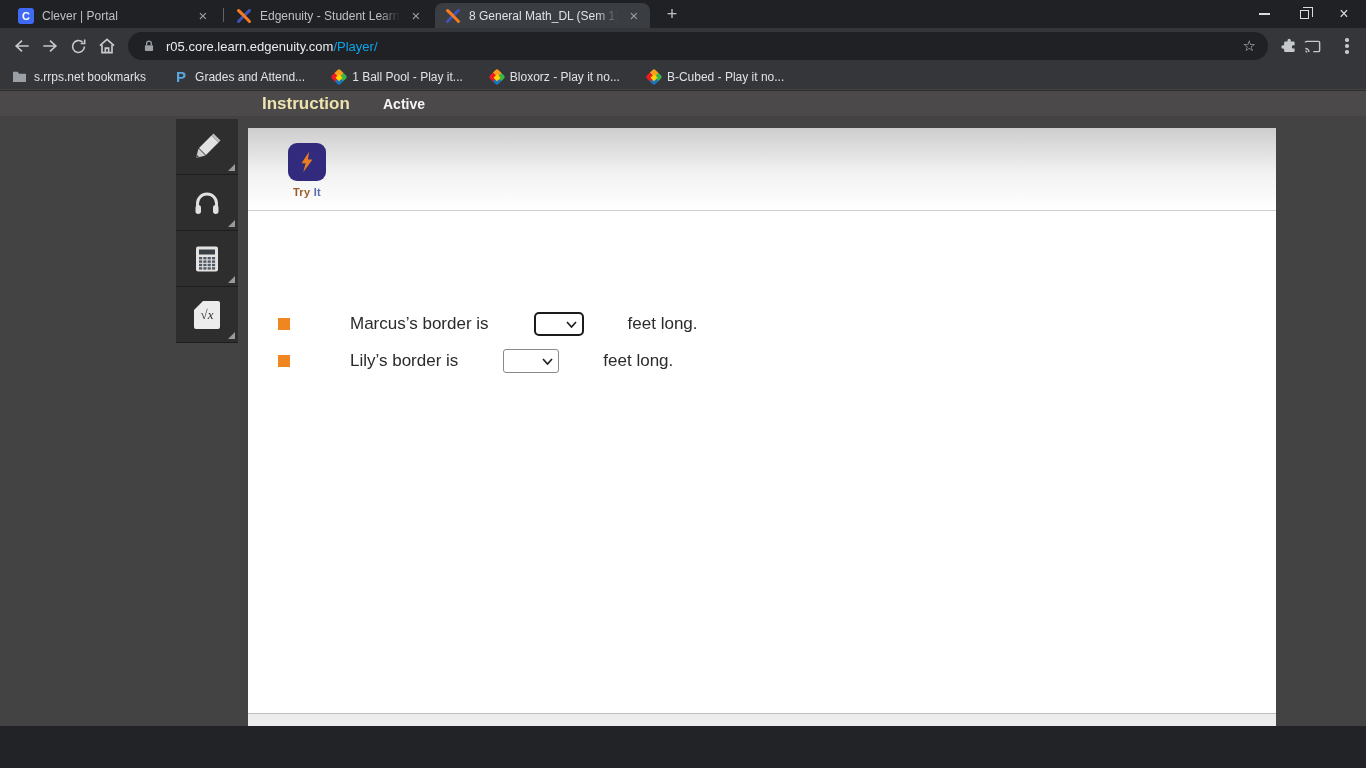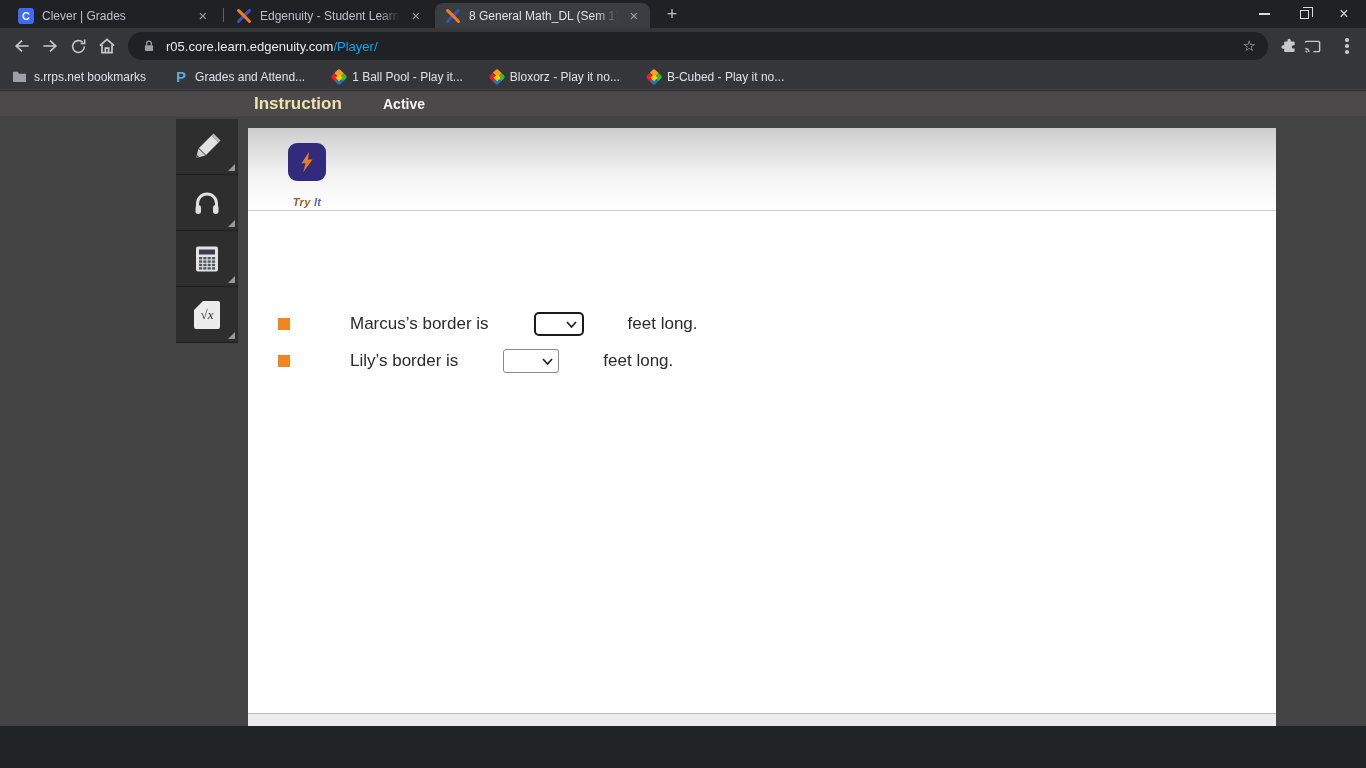--- a/index.html
+++ b/index.html
@@ -50,21 +50,21 @@
   .bm { display:flex; align-items:center; gap:7px; font-size:12px; color:#dfe1e5; white-space:nowrap; }
   .cm-diamond { width:12px; height:12px; transform:rotate(45deg); border-radius:2px;
       background:conic-gradient(#3db54a 0 25%, #1c75bc 25% 50%, #ed1c24 50% 75%, #f8a01c 75%); position:relative; }
   .cm-diamond::after { content:""; position:absolute; left:3.5px; top:3.5px; width:5px; height:5px; background:#ffd400; }
   .ps-p { width:14px; height:16px; color:#5aa7e0; font-size:15px; font-weight:bold; line-height:16px; text-align:center; }
 
   
   .page { position:absolute; top:89px; left:0; width:1366px; height:637px; background:#434343; }
   .page-topbar { position:absolute; top:1px; left:0; width:1366px; height:26px; background:#4b4949;
                  border-top:1px solid #2d2b2b; }
-  .nav-title { position:absolute; left:254px; top:3px; font-size:17px; font-weight:bold; color:#eee2ae; }
+  .nav-title { position:absolute; left:262px; top:3px; font-size:17px; font-weight:bold; color:#eee2ae; }
   .nav-status { position:absolute; left:383px; top:5px; font-size:14px; font-weight:bold; color:#f5f5f5; }
 
   
   .palette { position:absolute; left:176px; top:30px; width:62px; }
   .tool { position:relative; width:62px; height:56px; background:#2e2e2e; border-bottom:1px solid #1d1d1d;
           display:flex; align-items:center; justify-content:center; }
   .corner { position:absolute; right:3px; bottom:3px; width:0; height:0;
             border-left:7px solid transparent; border-bottom:7px solid #9a9a9a; }
   .doc { width:26px; height:28px; background:#ececec; border-radius:2px; position:relative;
          display:flex; align-items:center; justify-content:center;
@@ -72,21 +72,21 @@
   .doc-fold { position:absolute; top:0; left:0; width:0; height:0;
               border-top:9px solid #2e2e2e; border-right:9px solid transparent; }
 
   
   .card { position:absolute; left:248px; top:39px; width:1028px; height:585px; background:#ffffff; }
   .card-header { position:relative; width:100%; height:83px;
                  background:linear-gradient(#cdcdcd, #f2f2f2 55%, #ffffff); border-bottom:1px solid #cfcfcf; }
   .tryit { position:absolute; left:38px; top:15px; width:42px; text-align:center; }
   .tryit-badge { width:38px; height:38px; margin:0 auto; border-radius:9px; background:#312a7d;
                  display:flex; align-items:center; justify-content:center; }
-  .tryit-label { font-size:11px; font-weight:bold; margin-top:15px; letter-spacing:0.3px;font-style:italic; }
+  .tryit-label { font-size:11px; font-weight:bold; margin-top:5px; letter-spacing:0.3px; }
   .tryit-w1 { color:#9c5a2a; } .tryit-w2 { color:#5b6bae; }
   .lesson-title { position:absolute; left:120px; top:26px; font-size:28px; font-weight:bold; color:#ef8c1f; }
   .question { position:absolute; left:16px; top:96px; width:992px; font-size:17px; color:#3e3e3e; line-height:21.5px; }
   .item { position:absolute; left:30px; display:flex; align-items:center; font-size:17px; color:#2b2b2b;gap:37px; }
   .item-1 { top:184px; } .item-2 { top:221px; }
   .bullet { width:12px; height:12px; background:#f0861f; margin-right:23px; flex:0 0 auto; }
   .fsel { display:inline-flex; align-items:center; justify-content:flex-end; padding-right:5px;
           background:#fff; cursor:pointer; }
   .fsel-focused { width:50px; height:24px; border:2px solid #1b1b1b; border-radius:5px; margin:0 7px 0 8px; }
   .fsel-normal { width:56px; height:24px; border:1px solid #8a8a8a; border-radius:3px; margin:0 7px 0 8px; }
@@ -98,21 +98,21 @@
   .shelf { position:absolute; left:0; top:726px; width:1366px; height:42px; background:#212327; }
 </style>
 </head>
 <body>
 
 <div class="screen">
 
   <div class="tabstrip">
     <div class="tab" style="left:8px; width:211px;">
       <span class="fav fav-clever">C</span>
-      <span class="tab-title">Clever | Grades</span>
+      <span class="tab-title">Clever | Portal</span>
       <span class="tab-close">×</span>
     </div>
     <span class="tab-divider" style="left:223px;"></span>
     <div class="tab" style="left:226px; width:206px;">
       <svg class="fav" viewBox="0 0 16 16">
         <path d="M13.5 2.5 C9.5 6 6.5 9.5 2.5 13.5" stroke="#3f51b5" stroke-width="3" fill="none" stroke-linecap="round"></path>
         <path d="M2.5 2.5 C6.5 6 9.5 9.5 13.5 13.5" stroke="#f47b20" stroke-width="3" fill="none" stroke-linecap="round"></path>
       </svg>
       <span class="tab-title">Edgenuity - Student Learning Ex</span>
       <span class="tab-close">×</span>

